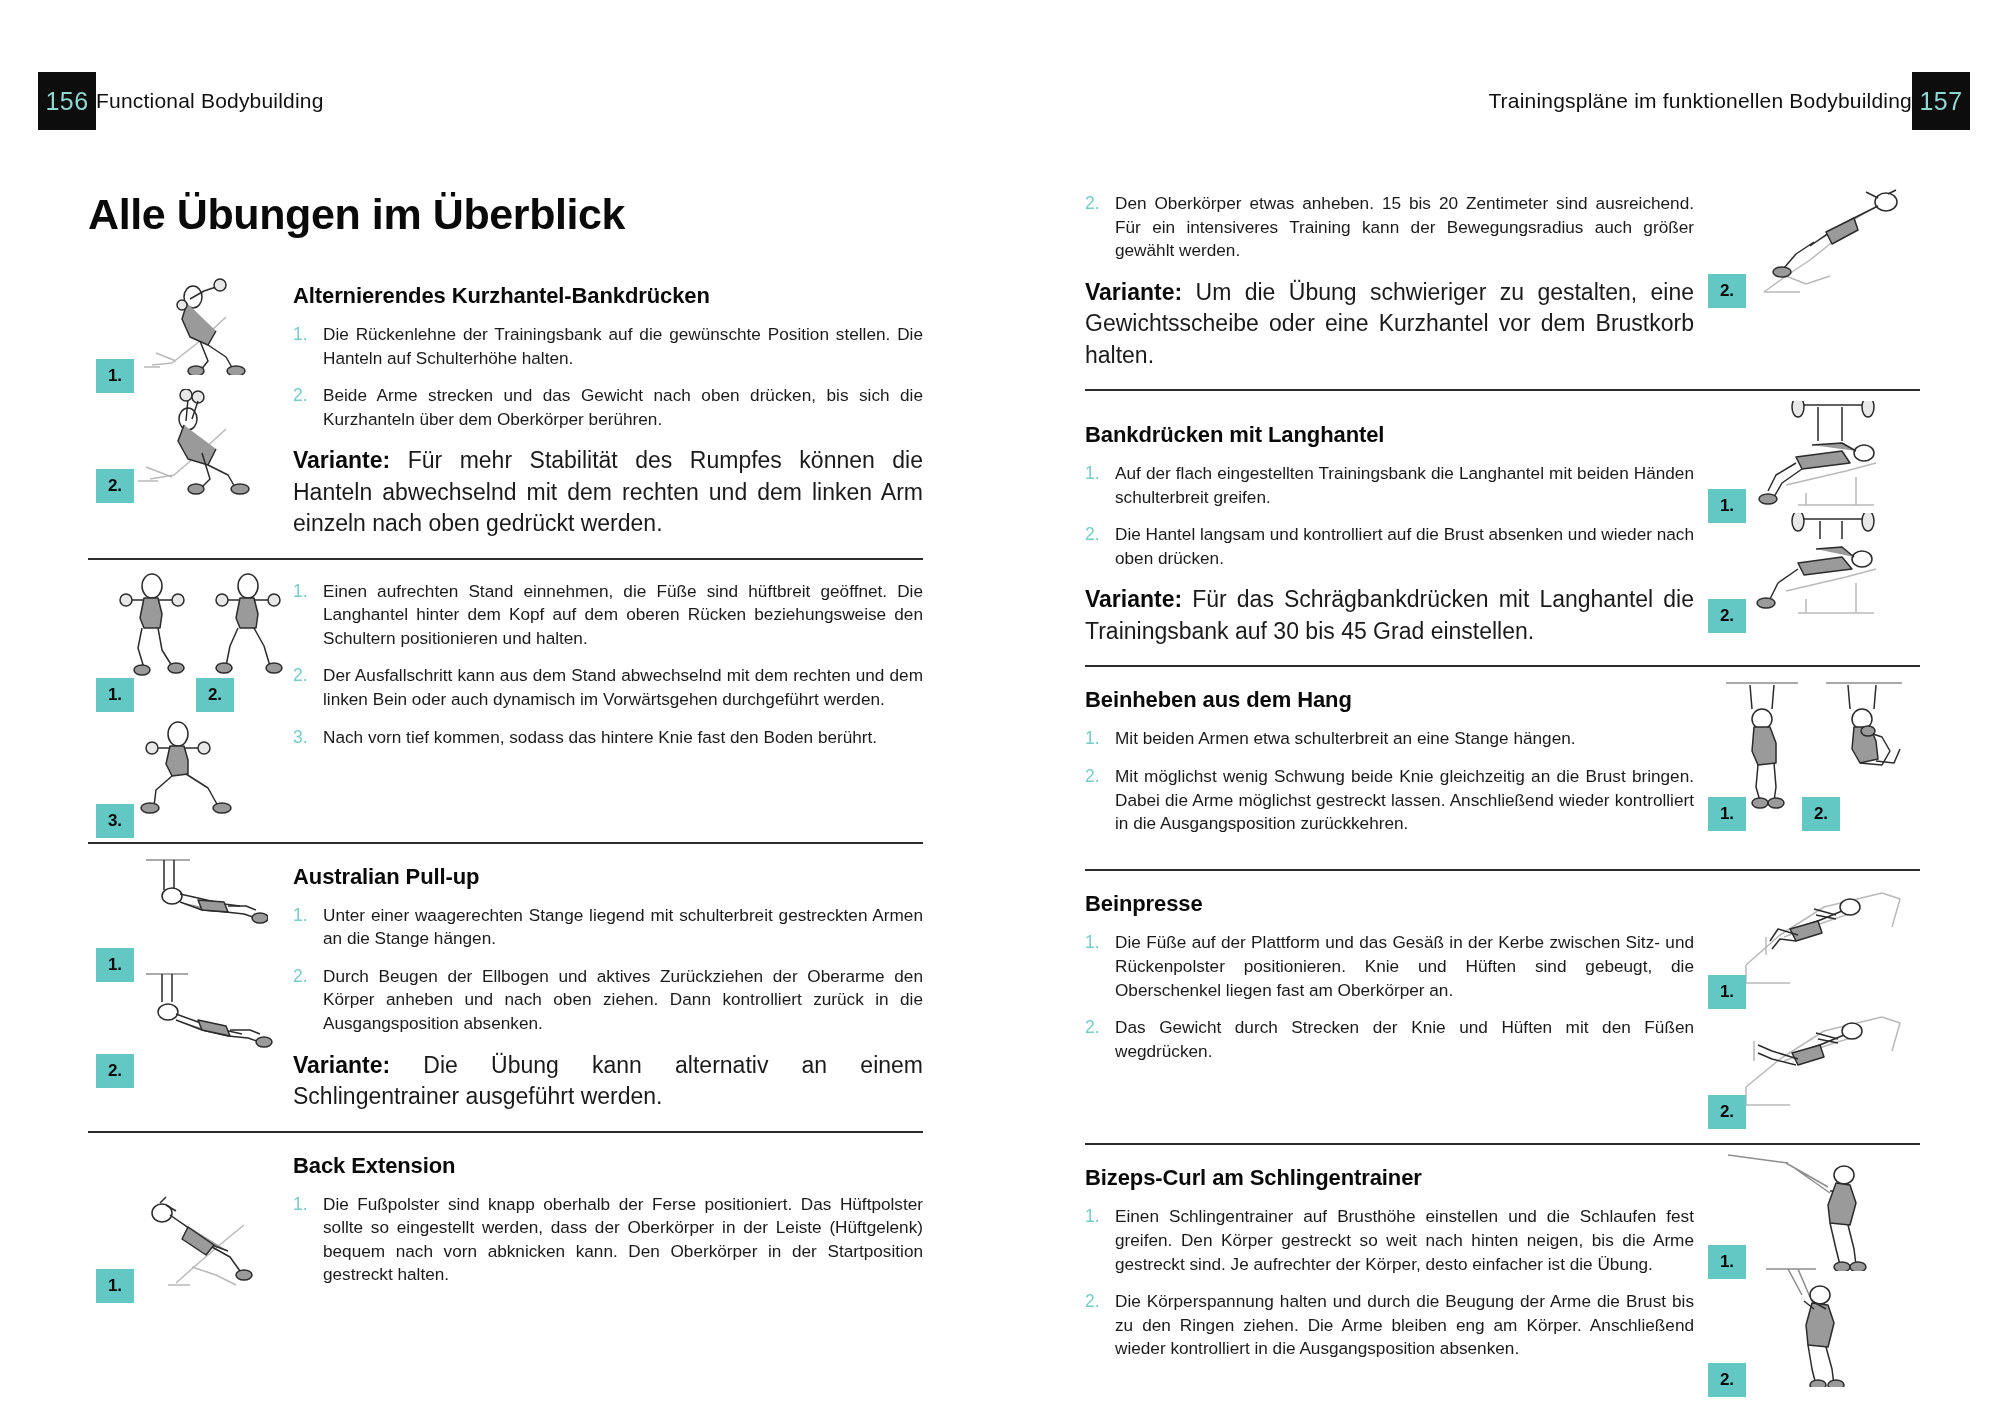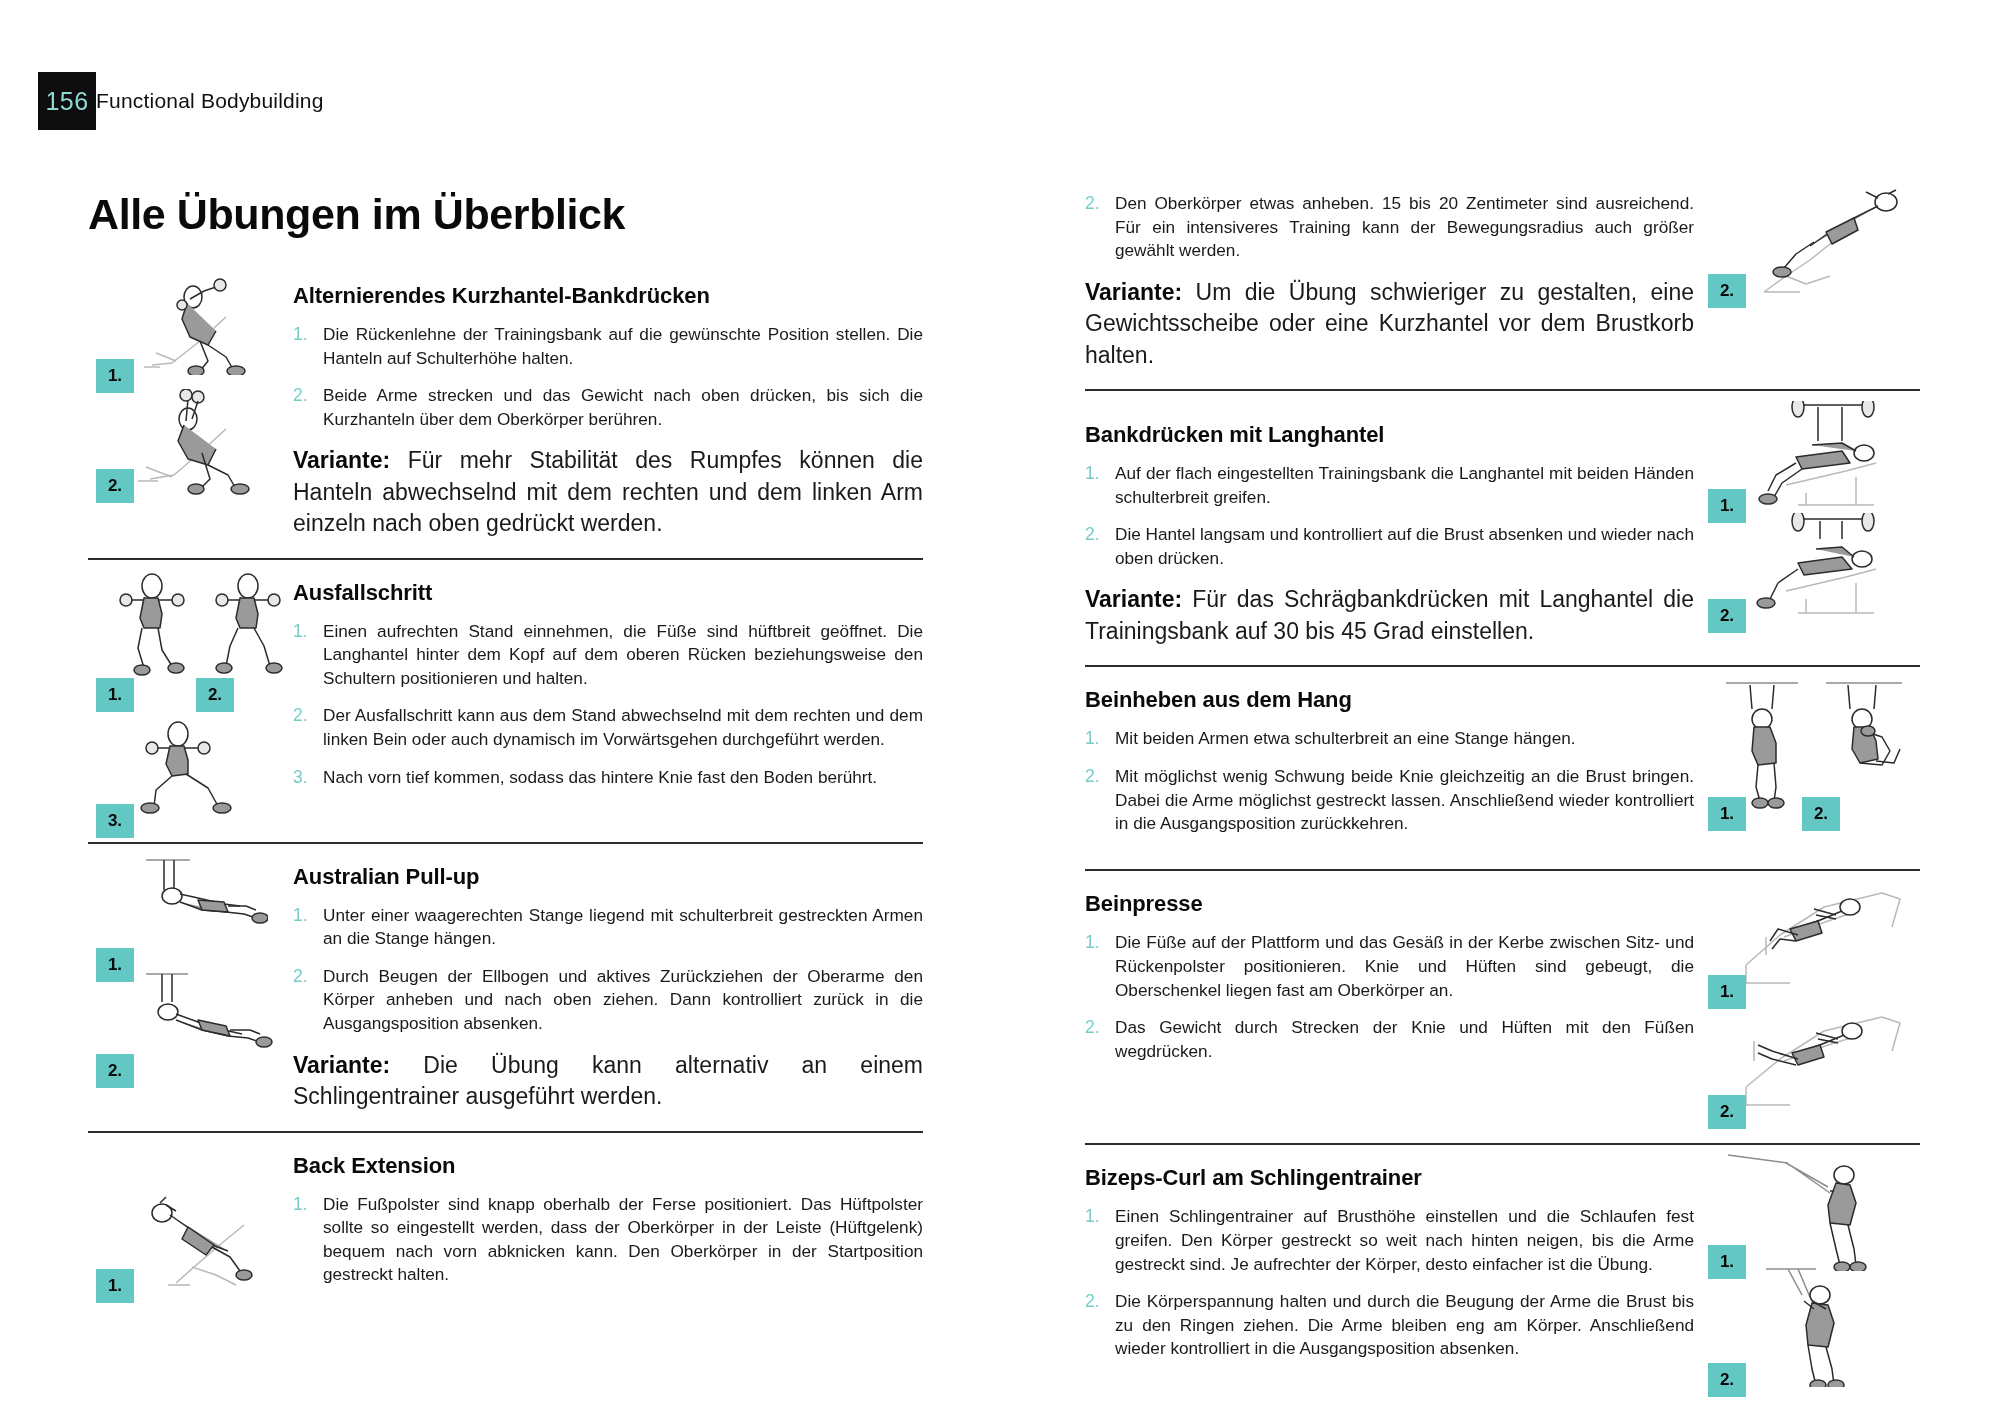--- a/index.html
+++ b/index.html
@@ -73,20 +73,24 @@
 </head>
 <body>
 
 <div class="spread">
 
   <div class="head head-left">
     <div class="pagebox">156</div>
     <div class="head-title">Functional Bodybuilding</div>
   </div>
 
+  <div class="head head-right">
+    <div class="head-title">Trainingspläne im funktionellen Bodybuilding</div>
+    <div class="pagebox">157</div>
+  </div>
 
   <div class="page page-left">
 
     <h1 class="booktitle">Alle Übungen im Überblick</h1>
 
     <div class="exercise" style="min-height:210px;">
       <div class="figcol">
         <div class="art" style="left:42px; top:-6px;">
           <svg width="125" height="100" viewBox="0 0 125 100">
             <g fill="none" stroke="#2b2b2b" stroke-width="1.5" stroke-linejoin="round">
@@ -187,21 +191,20 @@
               <ellipse cx="18" cy="90" rx="9" ry="5" fill="#9a9a9a"></ellipse>
               <path d="M54 56 L76 70 L86 88"></path>
               <ellipse cx="90" cy="90" rx="9" ry="5" fill="#9a9a9a"></ellipse>
             </g>
           </svg>
         </div>
         <div class="badge" style="left:8px; top:226px;">3.</div>
       </div>
 
       <div class="txtcol">
-        <h3 class="ex-title">Ausfallschritt</h3>
         <ol class="steps">
           <li><span class="num">1.</span><span>Einen aufrechten Stand einnehmen, die Füße sind hüftbreit geöffnet. Die Langhantel hinter dem Kopf auf dem oberen Rücken beziehungsweise den Schultern positionieren und halten.</span></li>
           <li><span class="num">2.</span><span>Der Ausfallschritt kann aus dem Stand abwechselnd mit dem rechten und dem linken Bein oder auch dynamisch im Vorwärtsgehen durchgeführt werden.</span></li>
           <li><span class="num">3.</span><span>Nach vorn tief kommen, sodass das hintere Knie fast den Boden berührt.</span></li>
         </ol>
       </div>
     </div>
 
     <div class="rule"></div>
 

